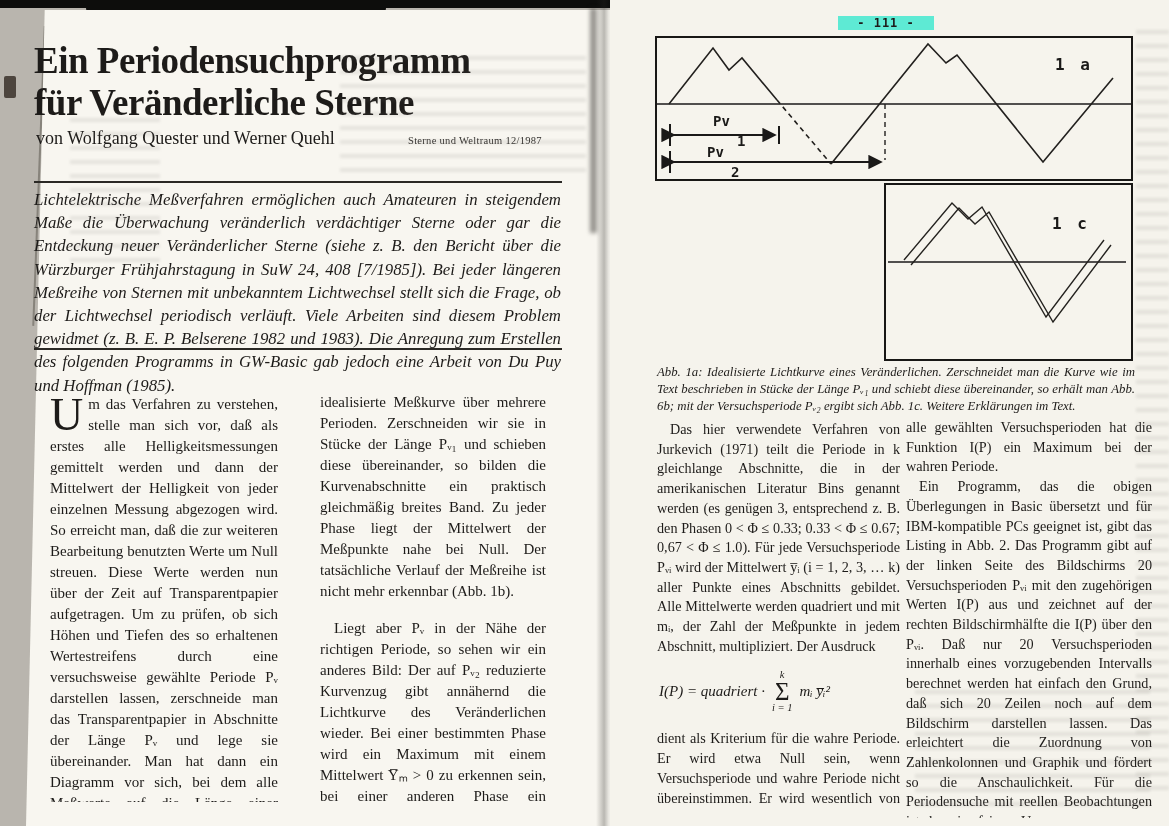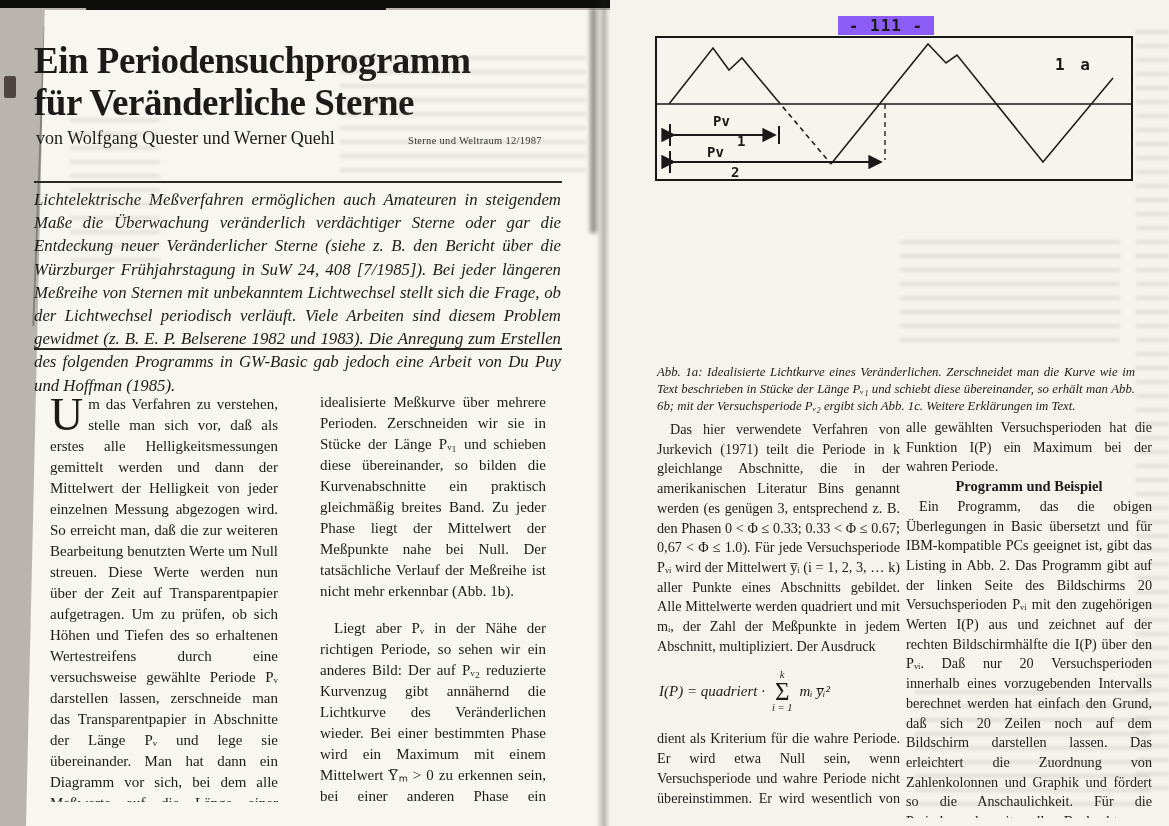--- a/index.html
+++ b/index.html
@@ -41,22 +41,22 @@
     font-size:16.8px; font-style:italic; line-height:23.2px; text-align:justify; hyphens:auto; }
   .col { position:absolute; font-size:15px; line-height:21px; text-align:justify; hyphens:auto; overflow:hidden; }
   .col p { margin:16px; }
   .col p + p { text-indent:14px; }
   .lcol1 { left:34px;  top:378px; width:260px; height:424px; }
   .lcol2 { left:304px; top:376px; width:258px; height:430px; }
   .sect-head { text-align:center; font-weight:bold; font-size:15.5px; margin:0 0 16px 0; }
   .dropcap { float:left; font-size:46px; line-height:37px; padding:2px 5px 0 0; }
   
   .pageno-right { position:absolute; left:838px; top:16px; width:96px; text-align:center;
-    font-family:"DejaVu Sans Mono", monospace; font-weight:bold; font-size:16px;
-    background:#8b5cf6; z-index:3; letter-spacing:1px; }
+    font-family:"DejaVu Sans Mono", monospace; font-weight:bold; font-size:12px;
+    background:#5eead4; z-index:3; letter-spacing:1px; }
   .figbox { position:absolute; border:2px solid #181715; background:#f6f4ed; z-index:1; }
   .fig1a { left:655px; top:36px;  width:474px; height:141px; }
   .fig1b { left:656px; top:183px; width:200px; height:174px; }
   .fig1c { left:884px; top:183px; width:245px; height:174px; }
   .figbox svg { display:block; }
   .figtext { font-family:"DejaVu Sans Mono", monospace; font-weight:bold; fill:#1a1918; }
   .caption { position:absolute; left:657px; top:364px; width:478px;
     font-size:12.8px; font-style:italic; line-height:17px; text-align:justify; hyphens:auto; }
   .rcol { position:absolute; font-size:14.2px; line-height:19.7px; text-align:justify; hyphens:auto; overflow:hidden; }
   .rcol p { margin:0; }
@@ -135,40 +135,47 @@
       <line x1="17" y1="124" x2="224" y2="124" stroke="#1a1918" stroke-width="1.8" marker-start="url(#ah)" marker-end="url(#ah)"></line>
       <text class="figtext" x="56" y="88" font-size="14">Pv</text>
       <text class="figtext" x="80" y="108" font-size="14">1</text>
       <text class="figtext" x="50" y="119" font-size="14">Pv</text>
       <text class="figtext" x="74" y="139" font-size="14">2</text>
       <text class="figtext" x="398" y="32" font-size="16" letter-spacing="3">1 a</text>
     </svg>
   </div>
 
 
+  <div class="figbox fig1c">
+    <svg width="245" height="174" viewBox="0 0 245 174">
+      <line x1="2" y1="77" x2="240" y2="77" stroke="#1a1918" stroke-width="1.5"></line>
+      <polyline points="18,75 66,18 82,34 96,22 160,132 218,55" fill="none" stroke="#24221f" stroke-width="1.4"></polyline>
+      <polyline points="18,75 66,18 82,34 96,22 160,132 218,55" fill="none" stroke="#24221f" stroke-width="1.4" transform="translate(7,5)"></polyline>
+      <text class="figtext" x="166" y="44" font-size="16" letter-spacing="3">1 c</text>
+    </svg>
+  </div>
 
   <div class="caption">Abb. 1a: Idealisierte Lichtkurve eines Veränderlichen. Zerschneidet man die Kurve wie im Text beschrieben in Stücke der Länge Pᵥ₁ und schiebt diese übereinander, so erhält man Abb. 6b; mit der Versuchsperiode Pᵥ₂ ergibt sich Abb. 1c. Weitere Erklärungen im Text.</div>
 
   <div class="rcol rcol1">
     <p style="text-indent:13px">Das hier verwendete Verfahren von Jurkevich (1971) teilt die Periode in k gleichlange Abschnitte, die in der amerikanischen Literatur Bins genannt werden (es genügen 3, entsprechend z. B. den Phasen 0 &lt; Φ ≤ 0.33; 0.33 &lt; Φ ≤ 0.67; 0,67 &lt; Φ ≤ 1.0). Für jede Versuchsperiode Pᵥᵢ wird der Mittelwert y̅ᵢ (i = 1, 2, 3, … k) aller Punkte eines Abschnitts gebildet. Alle Mittelwerte werden quadriert und mit mᵢ, der Zahl der Meßpunkte in jedem Abschnitt, multipliziert. Der Ausdruck</p>
     <div class="formula">
       <span>I(P) = quadriert ·</span>
       <span class="sum">
         <span class="lim">k</span>
         <span class="sigma">Σ</span>
         <span class="lim">i = 1</span>
       </span>
       <span>mᵢ y̅ᵢ²</span>
     </div>
     <p style="text-indent:0">dient als Kriterium für die wahre Periode. Er wird etwa Null sein, wenn Versuchsperiode und wahre Periode nicht übereinstimmen. Er wird wesentlich von Null verschieden sein, wenn Pᵥ und wahre Periode etwa übereinstimmen. Aufgetragen über</p>
   </div>
 
   <div class="rcol rcol2">
     <p style="text-indent:0">alle gewählten Versuchsperioden hat die Funktion I(P) ein Maximum bei der wahren Periode.</p>
-    <p class="prog-head">Programm und Beispiel</p>
     <p>Ein Programm, das die obigen Überlegungen in Basic übersetzt und für IBM-kompatible PCs geeignet ist, gibt das Listing in Abb. 2. Das Programm gibt auf der linken Seite des Bildschirms 20 Versuchsperioden Pᵥᵢ mit den zugehörigen Werten I(P) aus und zeichnet auf der rechten Bildschirmhälfte die I(P) über den Pᵥᵢ. Daß nur 20 Versuchsperioden innerhalb eines vorzugebenden Intervalls berechnet werden hat einfach den Grund, daß sich 20 Zeilen noch auf dem Bildschirm darstellen lassen. Das erleichtert die Zuordnung von Zahlenkolonnen und Graphik und fördert so die Anschaulichkeit. Für die Periodensuche mit reellen Beobachtungen ist aber eine feinere Un-</p>
   </div>
 
   <div class="ghost" style="left:340px; top:56px; width:246px; height:118px;"></div>
   <div class="ghost" style="left:70px; top:118px; width:90px; height:150px;"></div>
   <div class="ghost" style="left:700px; top:118px; width:200px; height:56px;"></div>
   <div class="ghost" style="left:900px; top:240px; width:220px; height:110px;"></div>
   <div class="ghost" style="left:915px; top:690px; width:235px; height:120px;"></div>
   <div class="ghost" style="left:1136px; top:30px; width:33px; height:760px;"></div>
 

